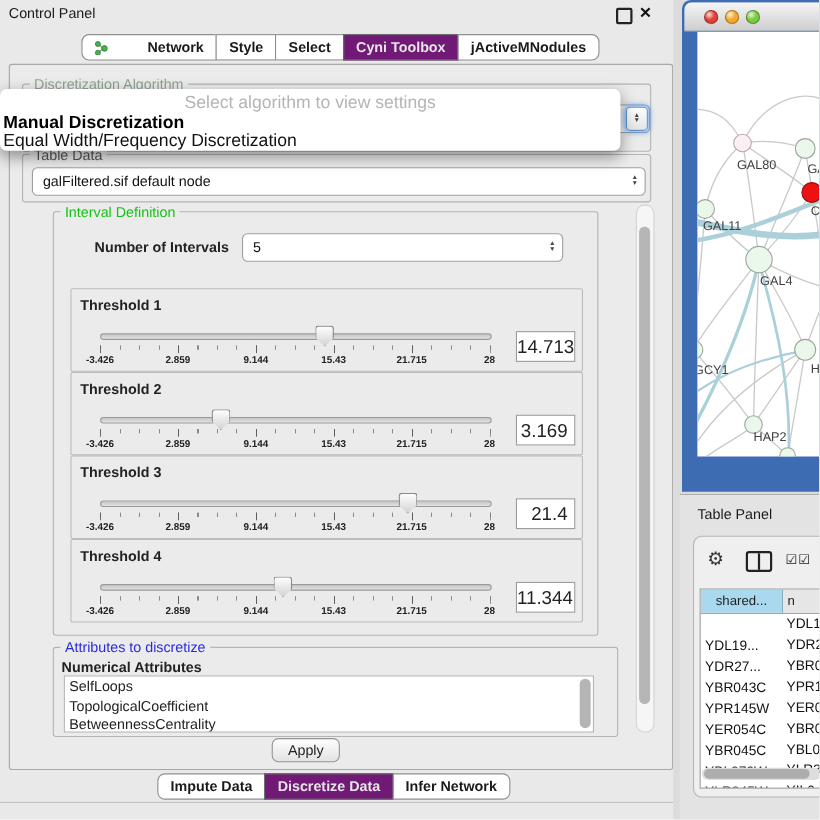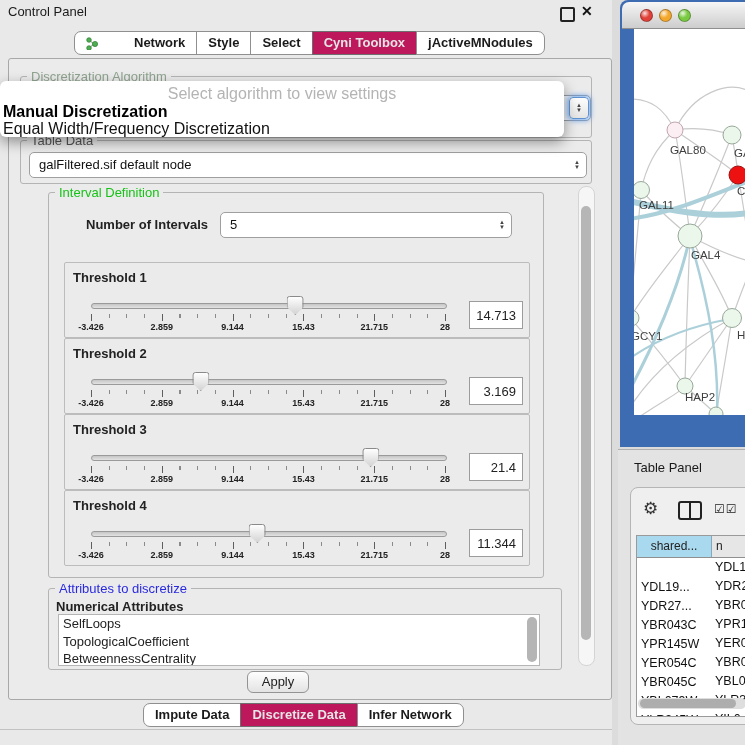--- a/index.html
+++ b/index.html
@@ -12,21 +12,21 @@
   #float-btn{left:560px;top:7px;width:11px;height:11px;border:2px solid #222;border-radius:2px;}
   #close-btn{left:581px;top:3px;font-size:14px;font-weight:bold;color:#111;}
 
   .seg-row{display:flex;}
   #top-tabs{left:74px;top:31px;}
   #bottom-tabs{left:143px;top:703px;}
   .seg{height:22px;line-height:22px;padding:0 11px;background:#fff;border:1px solid #8f8f8f;
        margin-left:-1px;font-size:13px;font-weight:bold;color:#1a1a1a;display:flex;align-items:center;gap:5px;}
   .seg:first-child{border-radius:7px 0 0 7px;margin-left:0;gap:36px;}
   .seg:last-child{border-radius:0 7px 7px 0;}
-  .seg.active{background:#be185d;color:#e6e6e6;border-color:#6e6e6e;}
+  .seg.active{background:#701a75;color:#e6e6e6;border-color:#6e6e6e;}
 
   #content-frame{left:8px;top:58px;width:602px;height:640px;background:#ebebeb;
                  border:1px solid #a8a8a8;border-radius:3px;}
 
   .groupbox{position:absolute;border:1px solid #b4b4b4;border-radius:3px;}
   .group-title{position:absolute;top:-8px;left:6px;background:#ebebeb;padding:0 4px;font-size:13px;}
   .gt-gray{color:#555;}
   .gt-faded{color:#8fa38f;}
   .gt-green{color:#17c217;}
   .gt-blue{color:#2a2ae0;}
@@ -63,21 +63,21 @@
     background:repeating-linear-gradient(90deg,#5e5e5e 0,#5e5e5e 1px,transparent 1px,transparent 70.8px);}
   .tick-labels{position:absolute;left:0;top:19px;width:354px;height:11px;font-size:9px;font-weight:bold;color:#222;}
   .tick-labels span{position:absolute;transform:translateX(-50%);white-space:nowrap;}
   .tick-labels span:nth-child(1){left:0%;}
   .tick-labels span:nth-child(2){left:20%;}
   .tick-labels span:nth-child(3){left:40%;}
   .tick-labels span:nth-child(4){left:60%;}
   .tick-labels span:nth-child(5){left:80%;}
   .tick-labels span:nth-child(6){left:100%;}
   .thr-value{position:absolute;left:404px;top:38px;width:54px;height:28px;background:#fff;
-             border:1px solid #9c9c9c;font-size:13px;line-height:28px;text-align:right;padding-right:6px;box-sizing:border-box;}
+             border:1px solid #9c9c9c;font-size:17px;line-height:28px;text-align:right;padding-right:6px;box-sizing:border-box;}
 
   
   #num-attr-label{left:56px;top:599px;font-size:13px;font-weight:bold;}
   #attr-list{left:58px;top:614px;width:480px;height:50px;background:#fff;border:1px solid #b5b5b5;overflow:hidden;}
   #attr-list .row{padding-left:4px;font-size:13px;line-height:17.5px;white-space:nowrap;}
   #attr-scroll{position:absolute;right:2px;top:2px;width:10px;height:45px;background:#b5b5b5;border-radius:5px;}
 
   #apply-btn{left:247px;top:671px;width:60px;height:20px;background:linear-gradient(#fefefe,#e3e3e3);
              border:1px solid #949494;border-radius:6px;font-size:13px;text-align:center;line-height:20px;}
 

